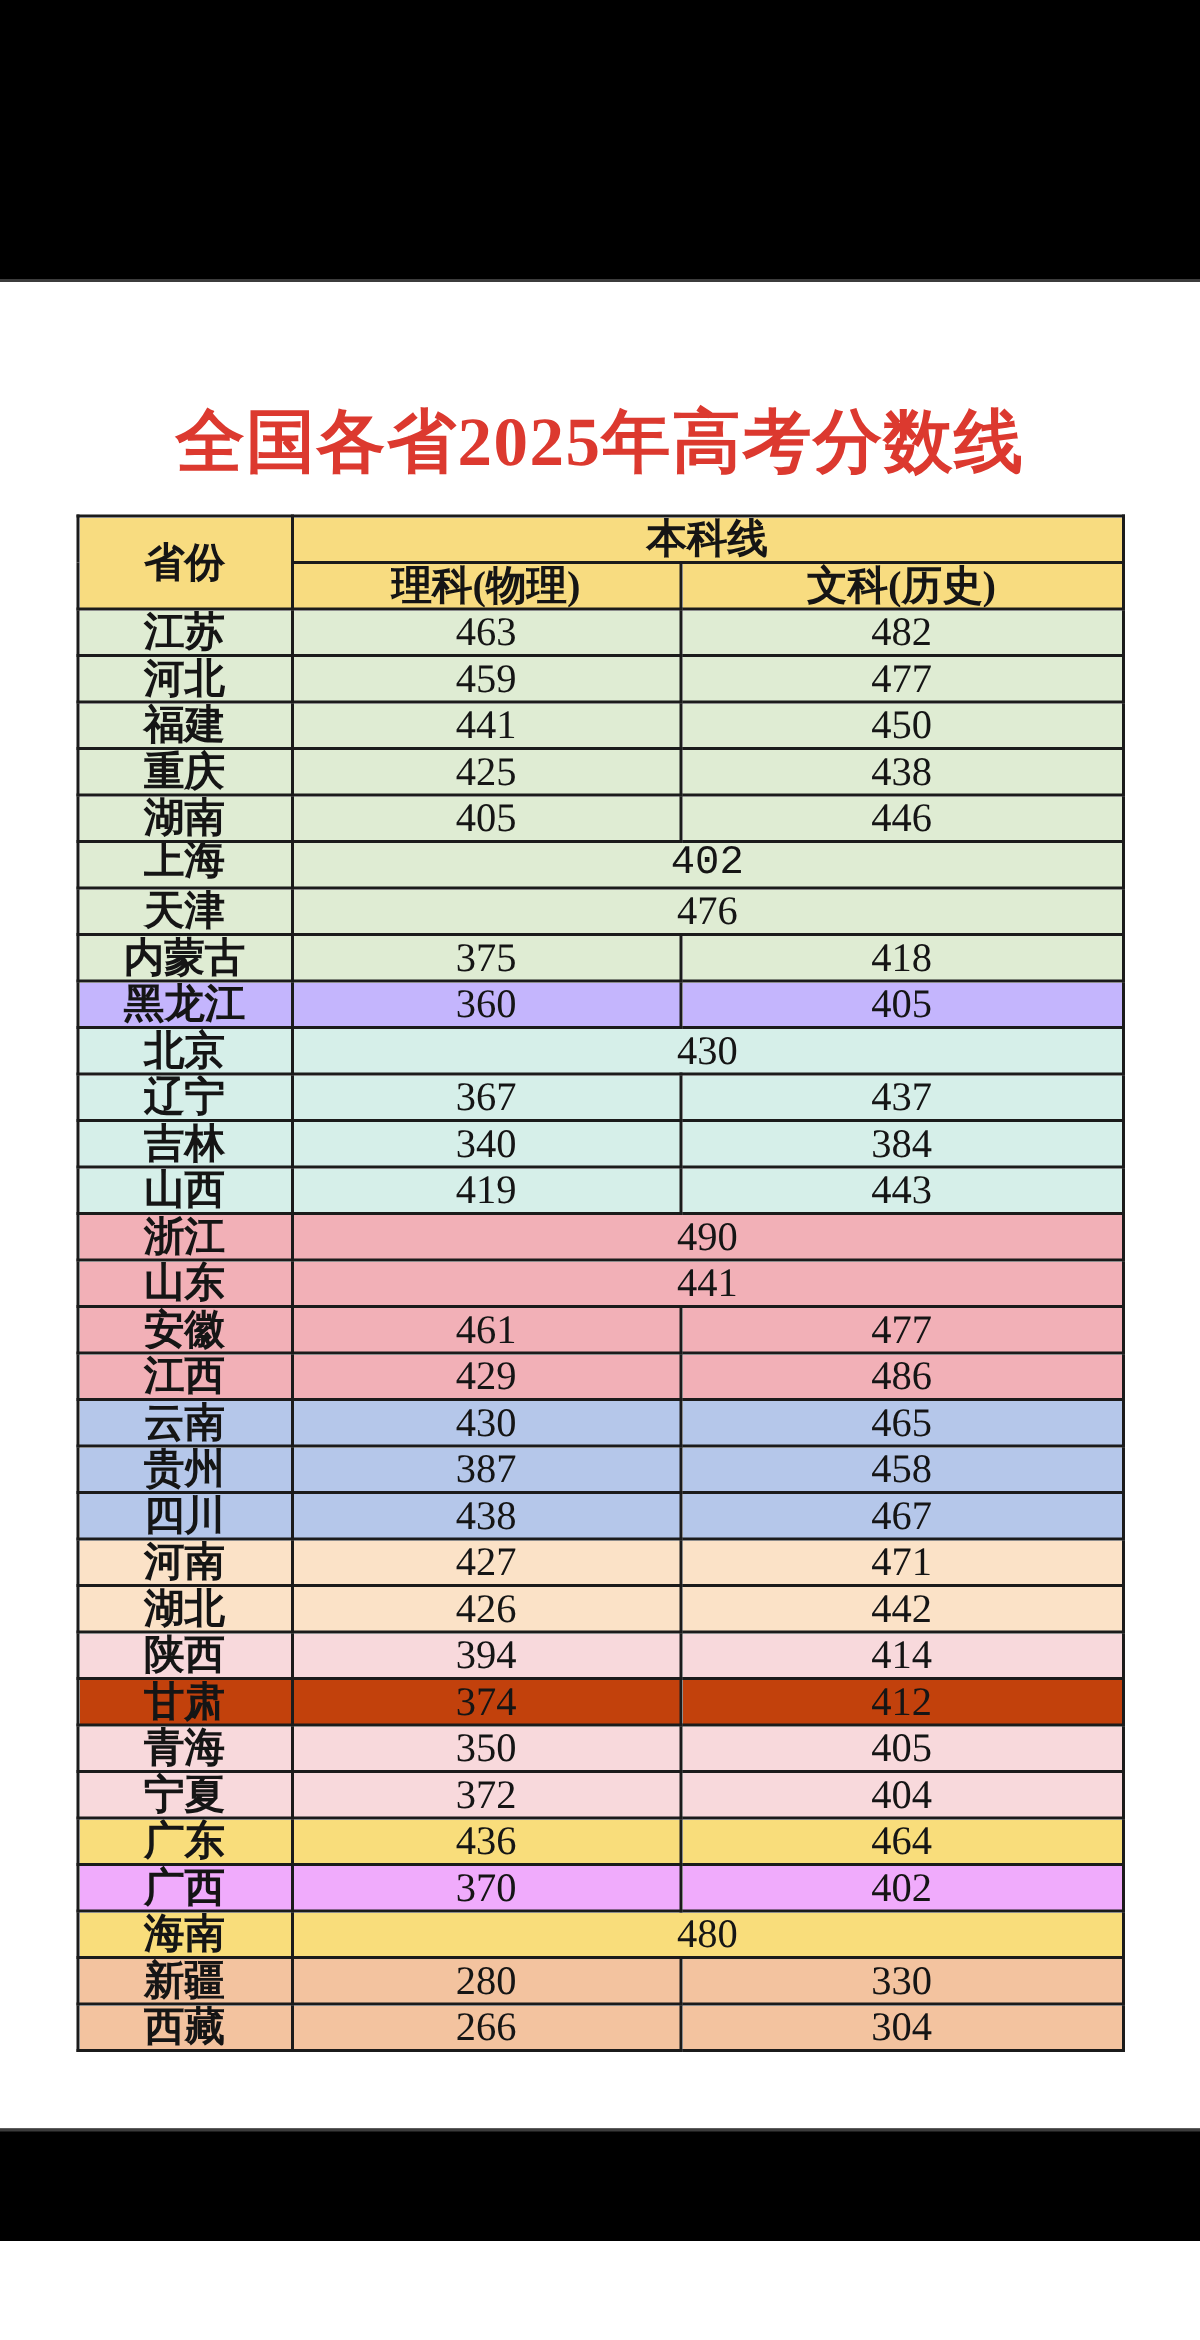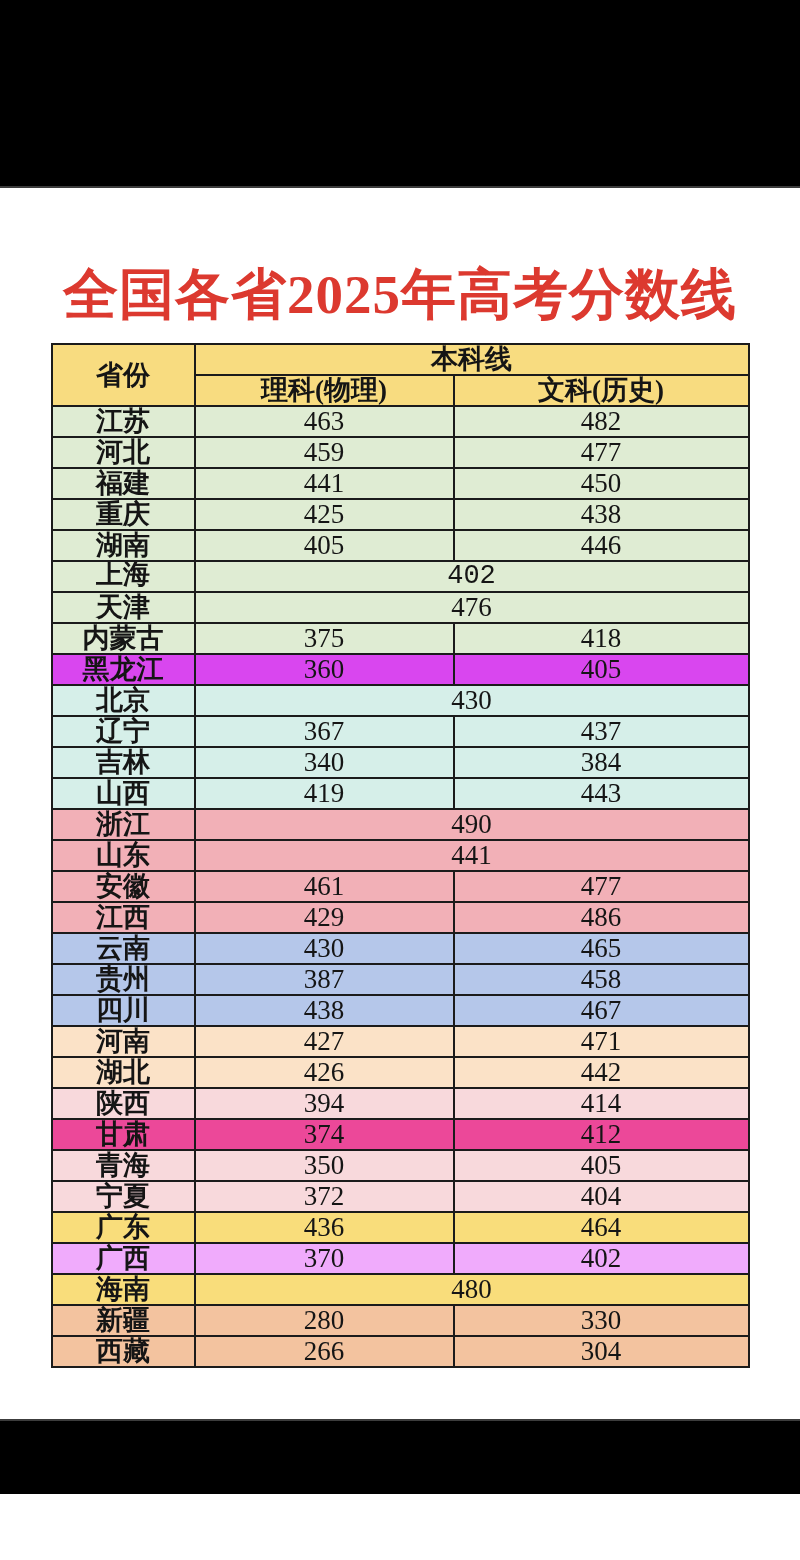--- a/index.html
+++ b/index.html
@@ -22,21 +22,21 @@
     width: 800px;
     background: var(--bar);
   }
   .letterbox.top { height: 188px; border-bottom: 2px solid #3c3c3c; }
   .letterbox.bottom { height: 75px; margin-top: 51px; border-top: 2px solid #3c3c3c; }
   .main-title {
     margin-top: 80px;
     height: 54px;
     line-height: 54px;
     text-align: center;
-    font-size: 55px;
+    font-size: 46px;
     font-weight: 700;
     letter-spacing: 1px;
     color: var(--title-red);
   }
   table.score-table {
     border-collapse: collapse;
     table-layout: fixed;
     width: 697px;
     margin: 21px auto 0 auto;
   }
@@ -114,21 +114,21 @@
       </tr>
       <tr style="background: rgb(223, 236, 211);">
         <td class="province">天津</td>
         <td colspan="2">476</td>
       </tr>
       <tr style="background: rgb(223, 236, 211);">
         <td class="province">内蒙古</td>
         <td>375</td>
         <td>418</td>
       </tr>
-      <tr style="background: #d946ef;">
+      <tr style="background: #c4b5fd;">
         <td class="province">黑龙江</td>
         <td>360</td>
         <td>405</td>
       </tr>
       <tr style="background: rgb(214, 239, 233); margin-left: 32px;">
         <td class="province">北京</td>
         <td colspan="2">430</td>
       </tr>
       <tr style="background: rgb(214, 239, 233);">
         <td class="province">辽宁</td>
@@ -186,21 +186,21 @@
       <tr style="background: rgb(251, 226, 199); padding-left: 12px;">
         <td class="province">湖北</td>
         <td>426</td>
         <td>442</td>
       </tr>
       <tr style="background: rgb(248, 217, 220);">
         <td class="province">陕西</td>
         <td>394</td>
         <td>414</td>
       </tr>
-      <tr style="background: #ec4899; font-family: Liberation Serif, serif;">
+      <tr style="background: #c2410c; font-family: Liberation Serif, serif;">
         <td class="province">甘肃</td>
         <td>374</td>
         <td>412</td>
       </tr>
       <tr style="background: rgb(248, 217, 220);">
         <td class="province">青海</td>
         <td>350</td>
         <td>405</td>
       </tr>
       <tr style="background: rgb(248, 217, 220); padding-left: 41px;">

